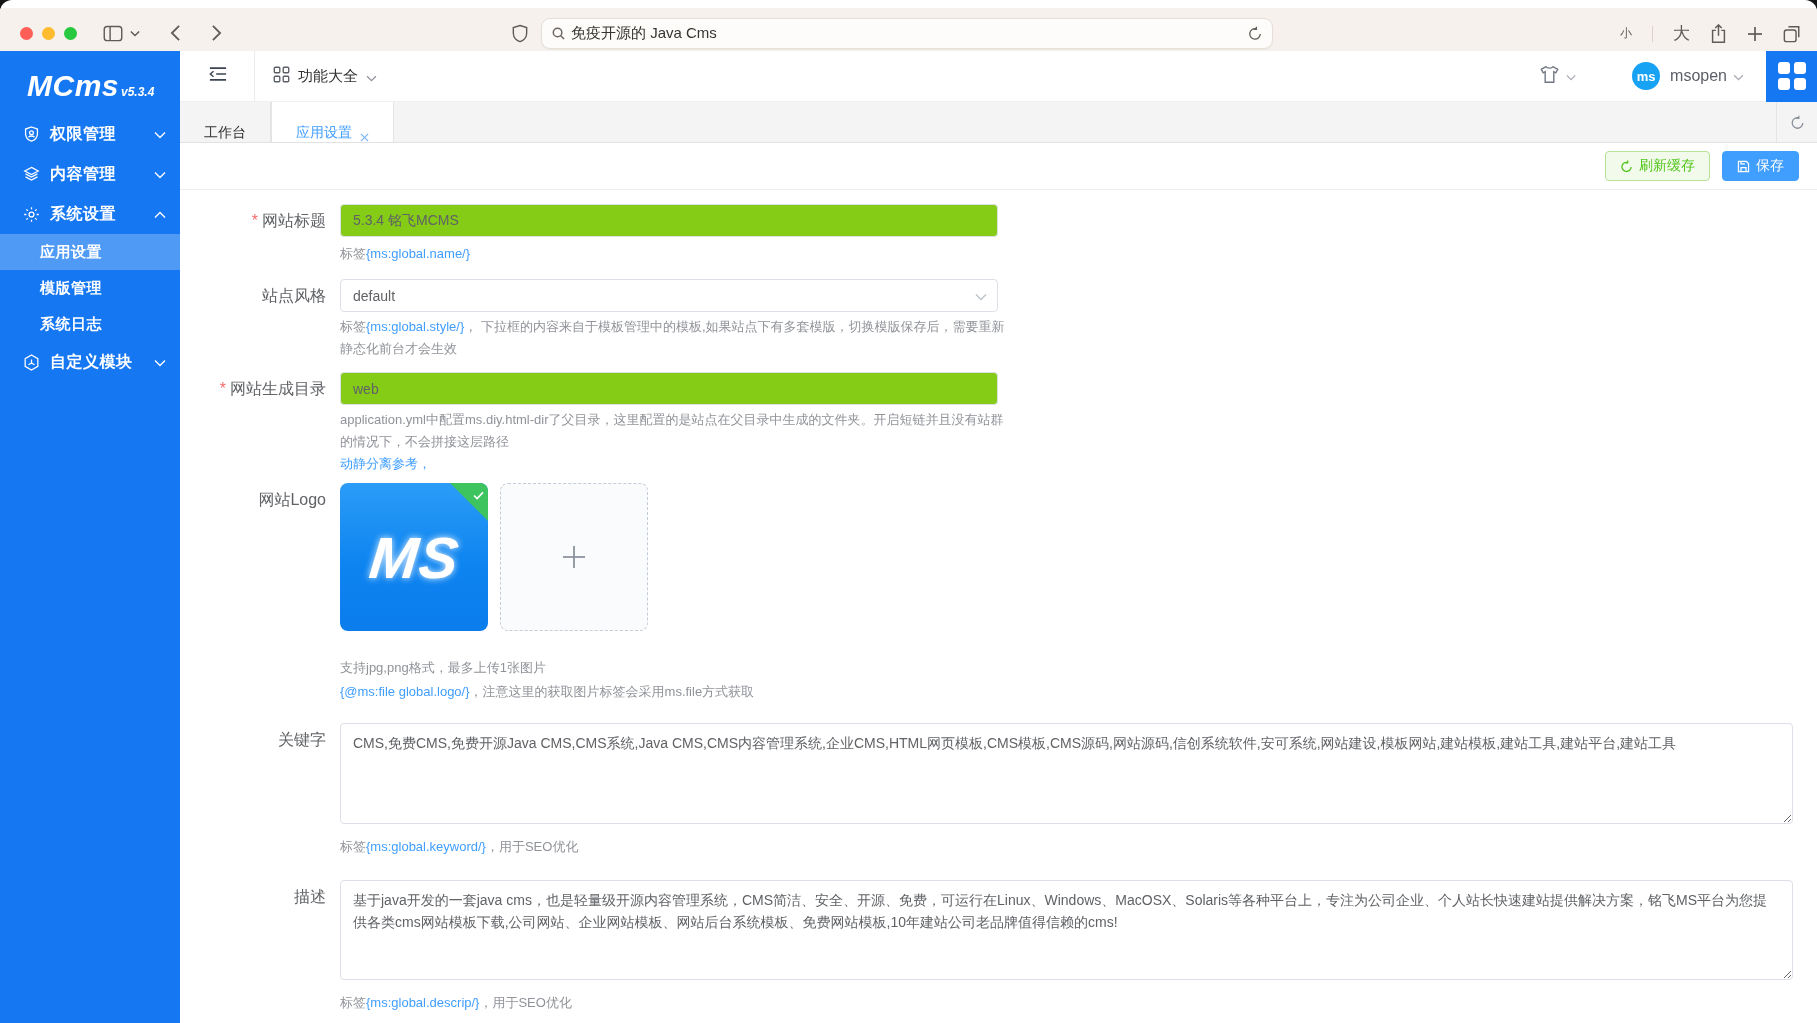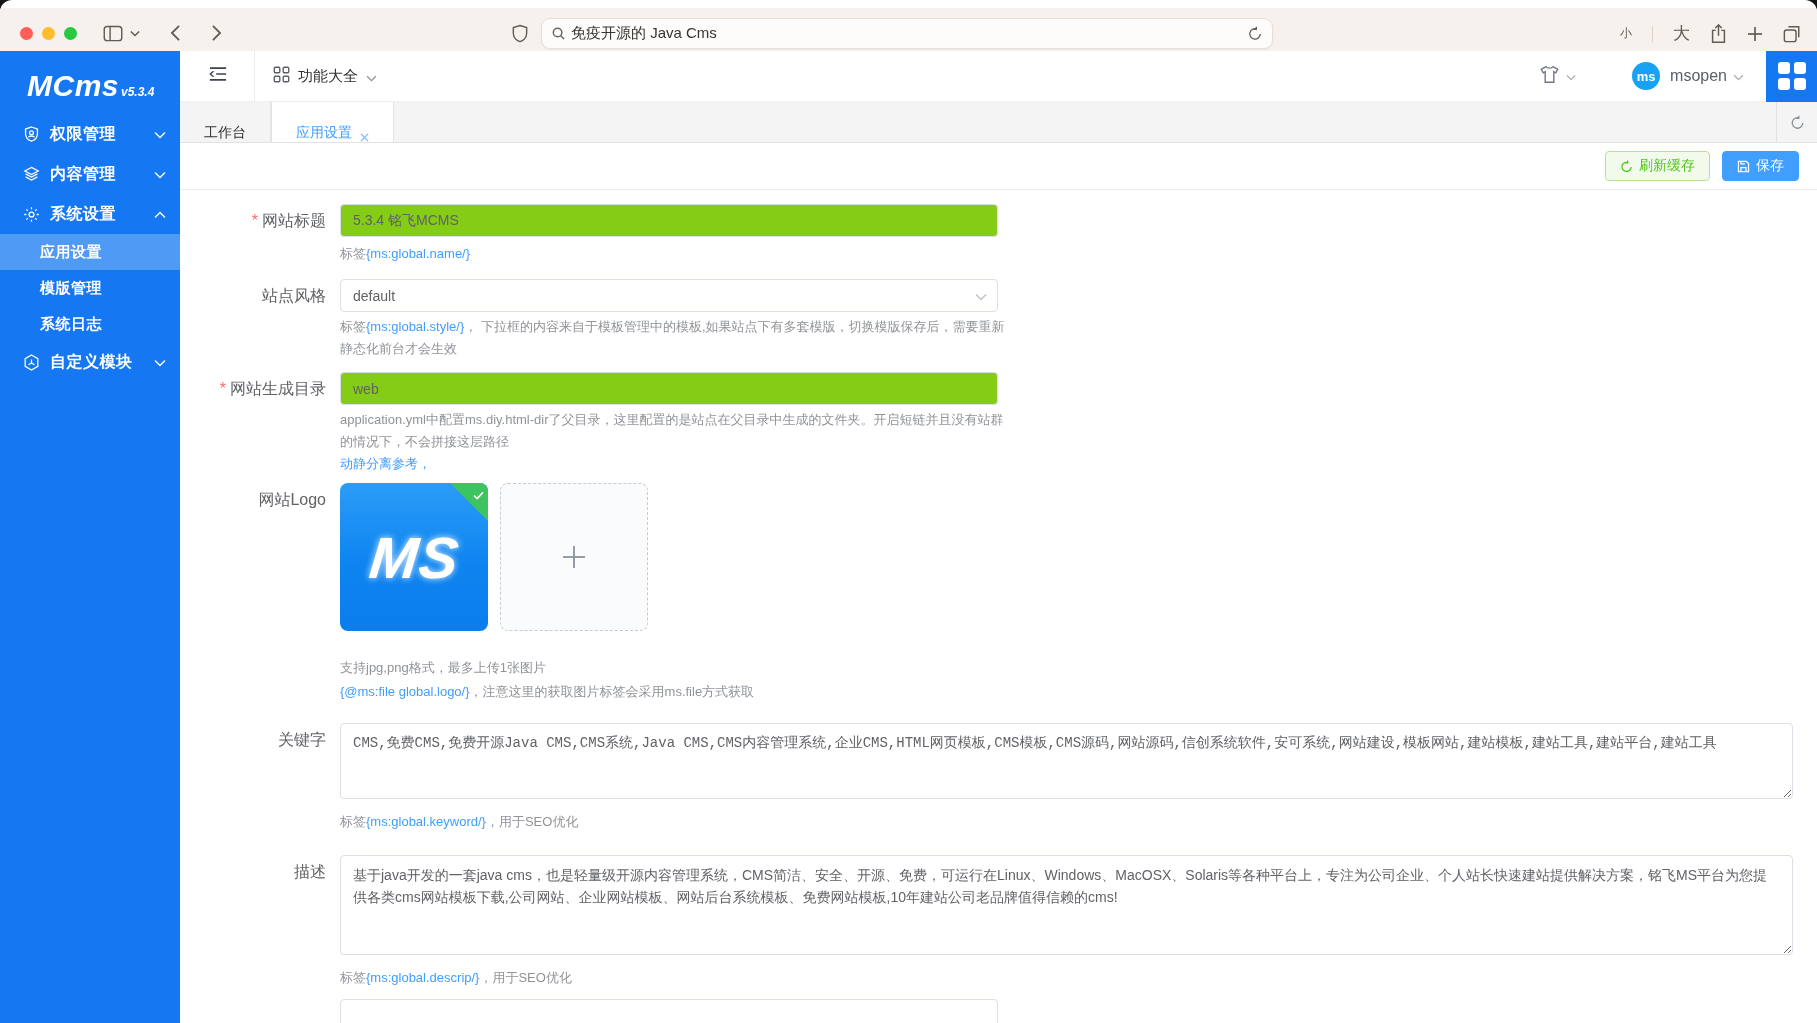--- a/index.html
+++ b/index.html
@@ -116,21 +116,21 @@
   .logo-ms { color:#fff; font-size:58px; font-weight:bold; font-style:italic;
              transform:skewX(-6deg); text-shadow:0 0 7px rgba(255,255,255,.9); letter-spacing:1px; }
   .check-badge { position:absolute; top:0; right:0; width:0; height:0;
                  border-top:38px solid #3ec45f; border-left:38px solid transparent; }
   .check-mark { position:absolute; top:3px; right:4px; color:#fff; }
   .upload-box { width:148px; height:148px; border:1px dashed #c4ccd6; border-radius:8px; background:#fafbfc;
                 display:flex; align-items:center; justify-content:center; color:#8c939d; cursor:pointer; }
   .ta { width:1453px; border:1px solid #dcdfe6; border-radius:4px; padding:8px 12px; font-size:14px;
         line-height:22px; color:#606266; outline:none; resize:both;
         font-family:"Liberation Sans","DejaVu Sans",sans-serif; }
-  .ta.kw { height:76px;font-family:Liberation Mono, monospace; } .ta.desc { height:100px; }
+  .ta.kw { height:101px; } .ta.desc { height:100px; }
   .partial-input { width:658px; height:40px; border:1px solid #dcdfe6; border-radius:4px; }
 </style>
 </head>
 <body>
 
 <div class="screen">
 
   <div class="chrome">
     <div class="traffic">
       <span class="tl red"></span>

